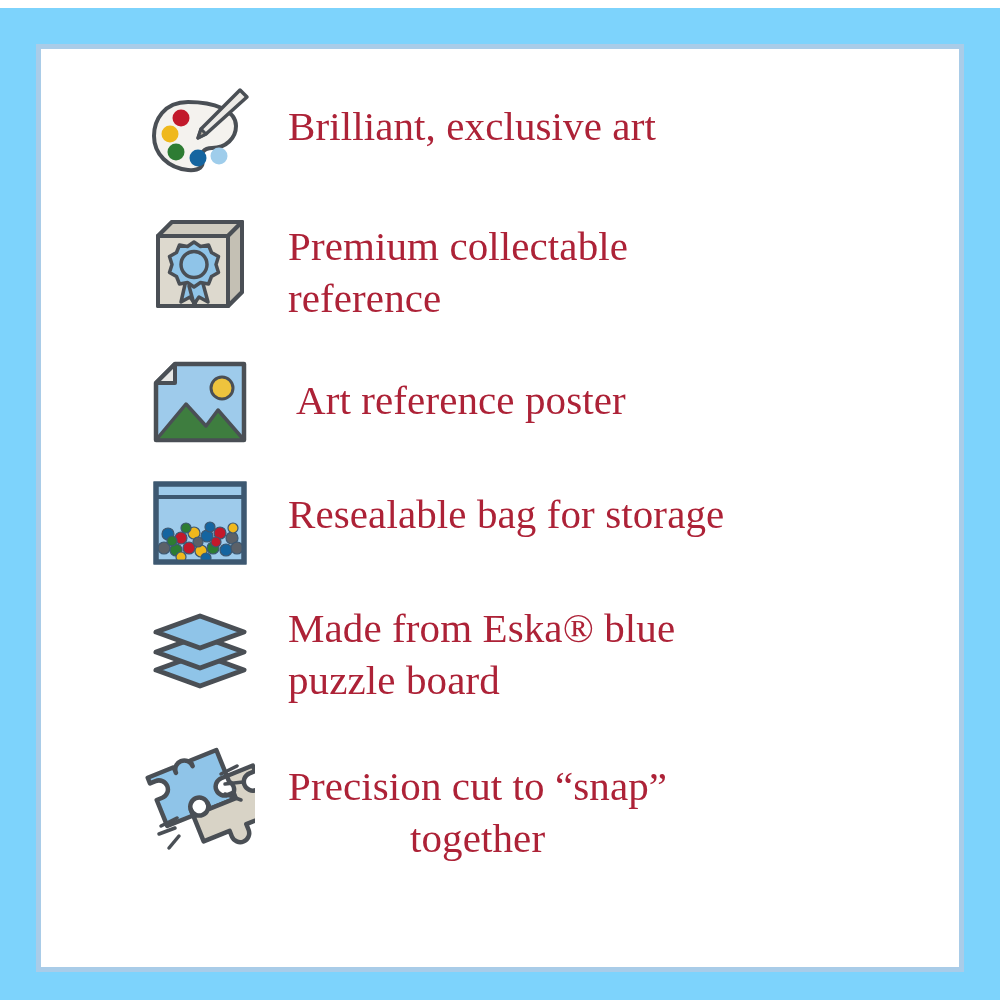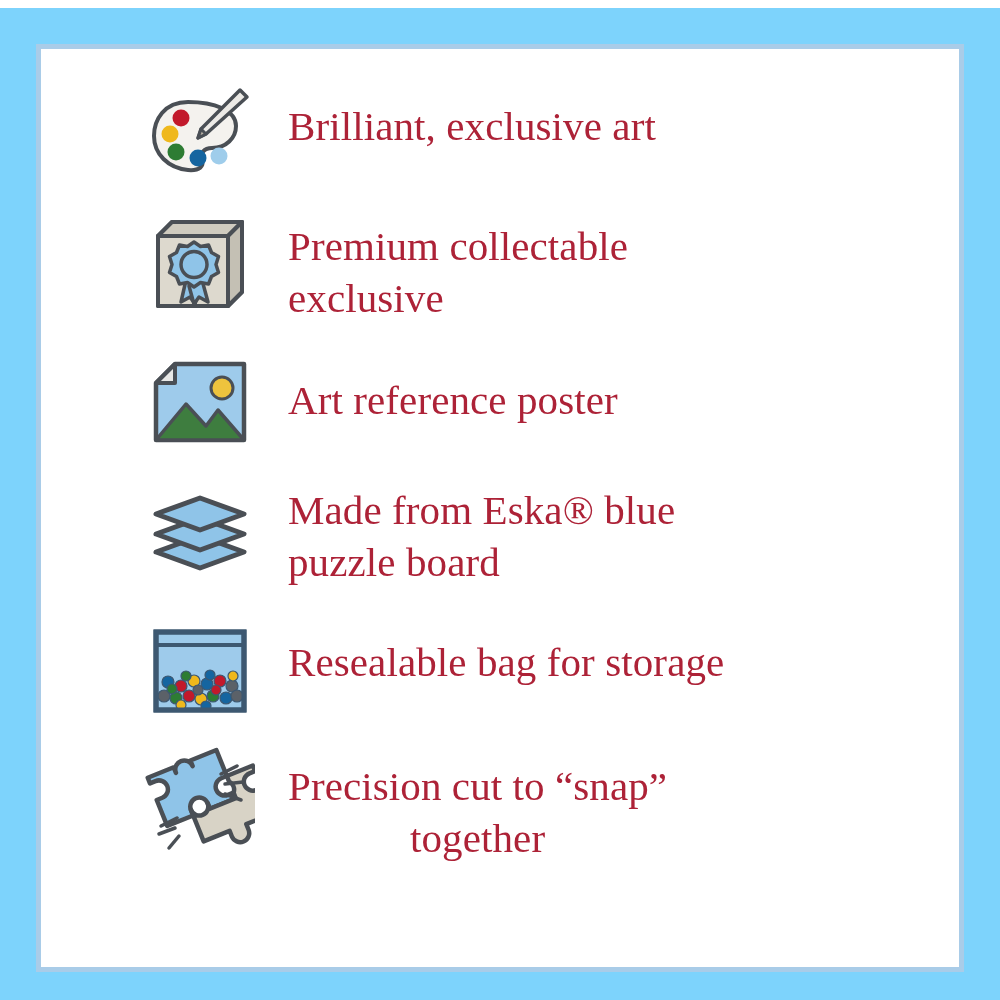--- a/index.html
+++ b/index.html
@@ -46,21 +46,21 @@
   }
 
   .feature-row {
     display: flex;
     align-items: flex-start;
     width: 100%;
   }
 
   .feature-row.r0 { height: 128px; }
   .feature-row.r1 { height: 148px; }
-  .feature-row.r2 { height: 120px; }
+  .feature-row.r2 { height: 120px; gap: 8px; }
   .feature-row.r3 { height: 118px; }
   .feature-row.r4 { height: 148px; }
   .feature-row.r5 { height: 140px; }
 
   .feature-icon {
     width: 120px;
     min-width: 120px;
     display: flex;
     align-items: flex-start;
     justify-content: center;
@@ -124,45 +124,33 @@
           <path d="M36 66 L31 88 L40 83 L45 90 L50 72 Z" fill="#8fc4e8" stroke="#4a4f55" stroke-width="3.5" stroke-linejoin="round"></path>
           <path d="M52 66 L58 88 L49 83 L44 90 L39 72 Z" fill="#8fc4e8" stroke="#4a4f55" stroke-width="3.5" stroke-linejoin="round"></path>
           <path d="M44 28 L50.5 32.5 L58.5 31 L61.5 38.5 L68.5 42.5 L66 50.5
                    L68.5 58.5 L61.5 62.5 L58.5 70 L50.5 68.5 L44 73 L37.5 68.5
                    L29.5 70 L26.5 62.5 L19.5 58.5 L22 50.5 L19.5 42.5 L26.5 38.5
                    L29.5 31 L37.5 32.5 Z" fill="#8fc4e8" stroke="#4a4f55" stroke-width="3.5" stroke-linejoin="round"></path>
           <circle cx="44" cy="50.5" r="13" fill="#8fc4e8" stroke="#4a4f55" stroke-width="3.5"></circle>
         </svg>
       </div>
       <div class="feature-text">Premium collectable
-exclusive</div>
+reference</div>
     </div>
 
     <div class="feature-row r2">
       <div class="feature-icon">
         <svg width="104" height="88" viewBox="0 0 104 88" aria-hidden="true">
           <path d="M27 6 L96 6 L96 82 L8 82 L8 25 Z" fill="#9ecbeb" stroke="#4a4f55" stroke-width="4.5" stroke-linejoin="round"></path>
           <circle cx="74" cy="30" r="11" fill="#eec33d" stroke="#4a4f55" stroke-width="3"></circle>
           <path d="M8 82 L38 46 L58 68 L70 52 L96 82 Z" fill="#3e7d3f" stroke="#4a4f55" stroke-width="3.5" stroke-linejoin="round"></path>
           <path d="M27 6 L27 25 L8 25 Z" fill="#e8e8e6" stroke="#4a4f55" stroke-width="4" stroke-linejoin="round"></path>
         </svg>
       </div>
       <div class="feature-text">Art reference poster</div>
-    </div>
-
-    <div class="feature-row r4">
-      <div class="feature-icon">
-        <svg width="104" height="86" viewBox="0 0 104 86" aria-hidden="true">
-          <path d="M52 46 L96 62 L52 78 L8 62 Z" fill="#8fc4e8" stroke="#4a4f55" stroke-width="5" stroke-linejoin="round"></path>
-          <path d="M52 28 L96 44 L52 60 L8 44 Z" fill="#8fc4e8" stroke="#4a4f55" stroke-width="5" stroke-linejoin="round"></path>
-          <path d="M52 8 L96 24 L52 40 L8 24 Z" fill="#8fc4e8" stroke="#4a4f55" stroke-width="5" stroke-linejoin="round"></path>
-        </svg>
-      </div>
-      <div class="feature-text">Made from Eska® blue
-puzzle board</div>
     </div>
 
     <div class="feature-row r3">
       <div class="feature-icon">
         <svg width="104" height="90" viewBox="0 0 104 90" aria-hidden="true">
           <rect x="8" y="6" width="88" height="78" fill="#9ecbeb" stroke="#3d5871" stroke-width="5"></rect>
           <line x1="8" y1="19" x2="96" y2="19" stroke="#3d5871" stroke-width="4"></line>
           <g stroke="#3d5871" stroke-width="1.2">
             <circle cx="20" cy="56" r="6" fill="#1565a0"></circle>
             <circle cx="33" cy="60" r="6" fill="#c2192b"></circle>
@@ -185,20 +173,32 @@
             <circle cx="62" cy="49" r="5" fill="#1565a0"></circle>
             <circle cx="33" cy="79" r="5" fill="#efb81c"></circle>
             <circle cx="58" cy="80" r="5" fill="#1565a0"></circle>
           </g>
           <rect x="8" y="6" width="88" height="78" fill="none" stroke="#3d5871" stroke-width="5"></rect>
         </svg>
       </div>
       <div class="feature-text">Resealable bag for storage</div>
     </div>
 
+    <div class="feature-row r4">
+      <div class="feature-icon">
+        <svg width="104" height="86" viewBox="0 0 104 86" aria-hidden="true">
+          <path d="M52 46 L96 62 L52 78 L8 62 Z" fill="#8fc4e8" stroke="#4a4f55" stroke-width="5" stroke-linejoin="round"></path>
+          <path d="M52 28 L96 44 L52 60 L8 44 Z" fill="#8fc4e8" stroke="#4a4f55" stroke-width="5" stroke-linejoin="round"></path>
+          <path d="M52 8 L96 24 L52 40 L8 24 Z" fill="#8fc4e8" stroke="#4a4f55" stroke-width="5" stroke-linejoin="round"></path>
+        </svg>
+      </div>
+      <div class="feature-text">Made from Eska® blue
+puzzle board</div>
+    </div>
+
     <div class="feature-row r5">
       <div class="feature-icon">
         <svg width="110" height="114" viewBox="0 0 110 114" aria-hidden="true">
           <g transform="rotate(-22 55 57)">
             <path d="M16 14 L44 14 L44 20 A9 9 0 0 1 62 20 L62 14 L90 14
                      L90 42 L84 42 A9 9 0 0 0 84 60 L90 60 L90 66 L62 66
                      L62 60 A9 9 0 0 0 44 60 L44 66 L16 66 L16 38 L22 38
                      A9 9 0 0 0 22 20 L16 20 Z" fill="#8fc4e8" stroke="#4a4f55" stroke-width="4.5" stroke-linejoin="round"></path>
             <path d="M62 66 L62 60 A9 9 0 0 1 44 60 L44 66 L44 94 L72 94
                      L72 100 A9 9 0 0 0 90 100 L90 94 L118 94 L118 66 L112 66

